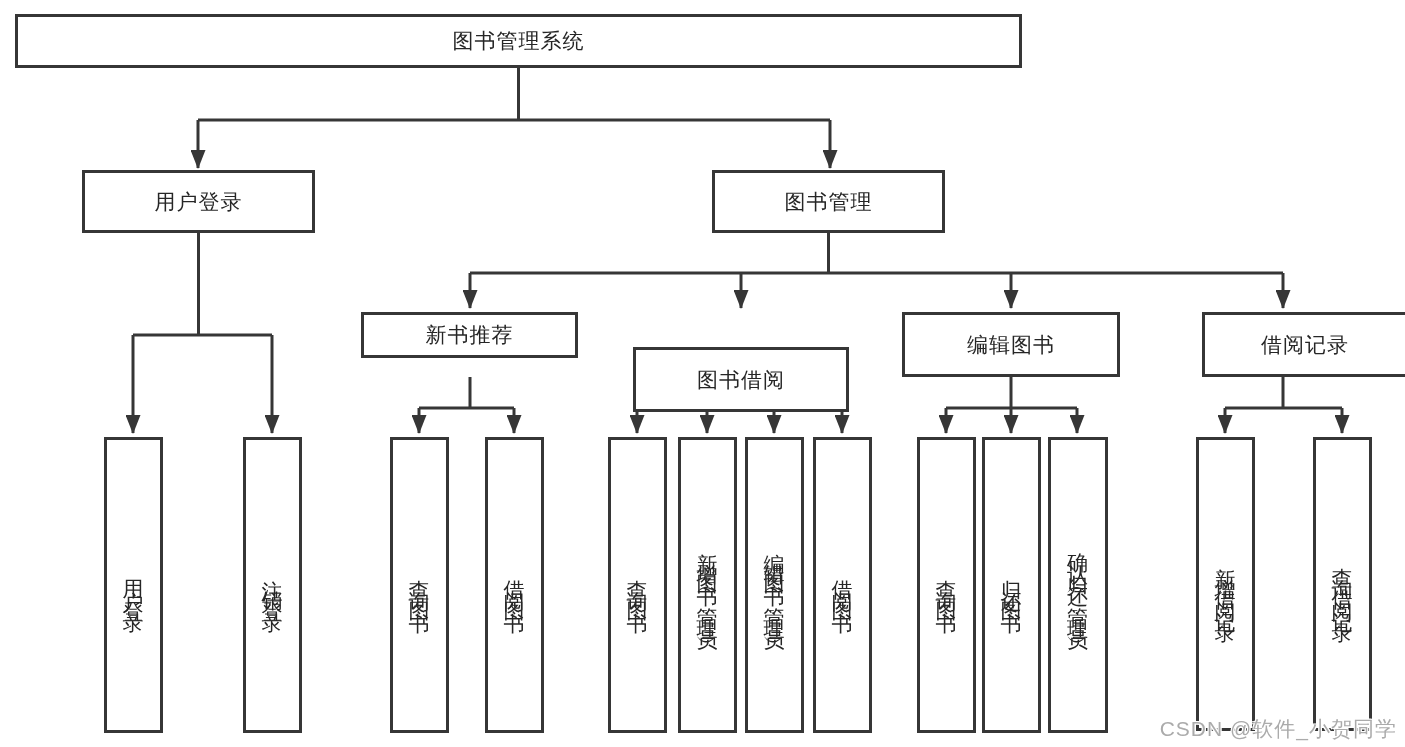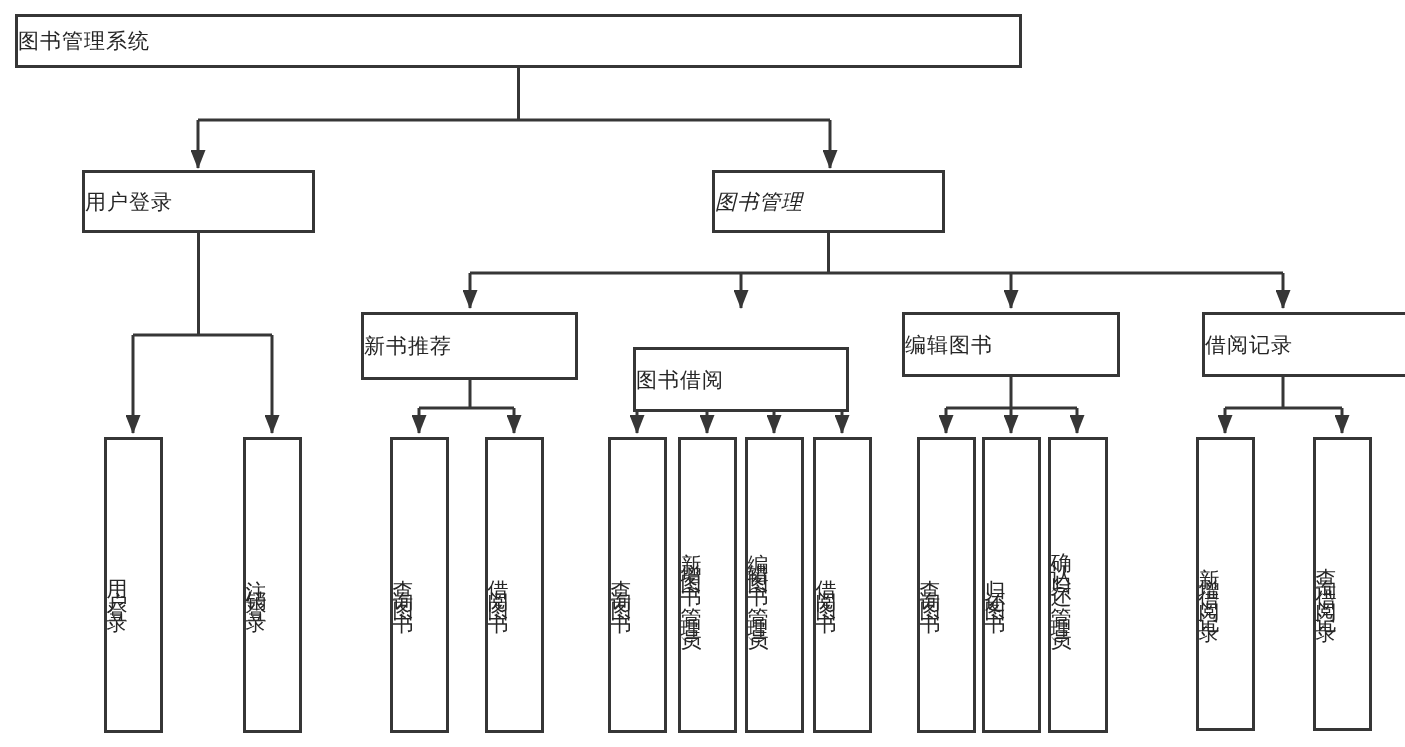--- a/index.html
+++ b/index.html
@@ -17,20 +17,21 @@
     width: 1405px; height: 747px;
     pointer-events: none;
   }
   .node {
     position: absolute;
     box-sizing: border-box;
     background: #ffffff;
     border: 3px solid #363636;
     display: flex;
     align-items: center;
+    justify-content: center;
     color: #262626;
     font-size: 21px;
     letter-spacing: 1px;
     white-space: nowrap;
   }
   .leaf span {
     writing-mode: vertical-rl;
     text-orientation: mixed;
     letter-spacing: 11px;
     line-height: 1;
@@ -95,25 +96,25 @@
     </g>
   </svg>
 
   <div class="node" style="left:15px; top:14px; width:1007px; height:54px;">
     <span>图书管理系统</span>
   </div>
 
   <div class="node" style="left:82px; top:170px; width:233px; height:63px;">
     <span>用户登录</span>
   </div>
-  <div class="node" style="left:712px; top:170px; width:233px; height:63px;font-style:italic;">
+  <div class="node" style="left:712px; top:170px; width:233px; height:63px;">
     <span>图书管理</span>
   </div>
 
-  <div class="node" style="left:361px; top:312px; width:217px; height:68px;">
+  <div class="node" style="left:361px; top:312px; width:217px; height:46px;">
     <span>新书推荐</span>
   </div>
   <div class="node" style="left:633px; top:312px; width:216px; height:65px;margin-top:35px;">
     <span>图书借阅</span>
   </div>
   <div class="node" style="left:902px; top:312px; width:218px; height:65px;">
     <span>编辑图书</span>
   </div>
   <div class="node" style="left:1202px; top:312px; width:206px; height:65px;">
     <span>借阅记录</span>
@@ -156,13 +157,14 @@
     <span>确认归还（管理员）</span>
   </div>
 
   <div class="node leaf" style="left:1196px; top:437px; width:59px; height:294px;">
     <span>新增借阅记录</span>
   </div>
   <div class="node leaf" style="left:1313px; top:437px; width:59px; height:294px;">
     <span>查询借阅记录</span>
   </div>
 
+  <div class="watermark">CSDN @软件_小贺同学</div>
 </div>
 
 </body></html>

